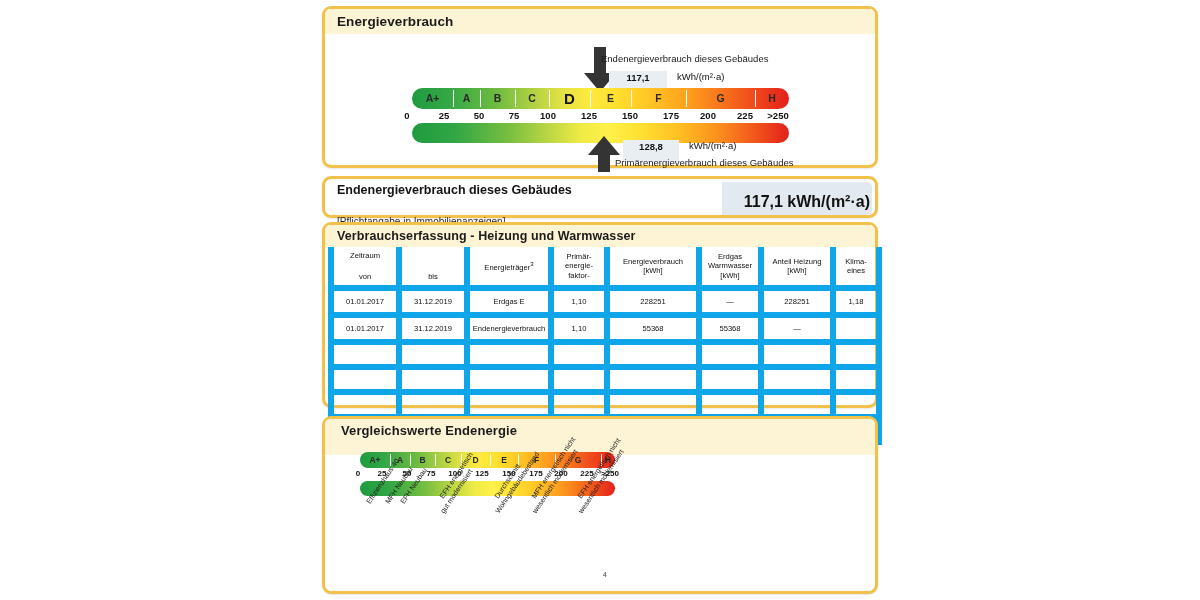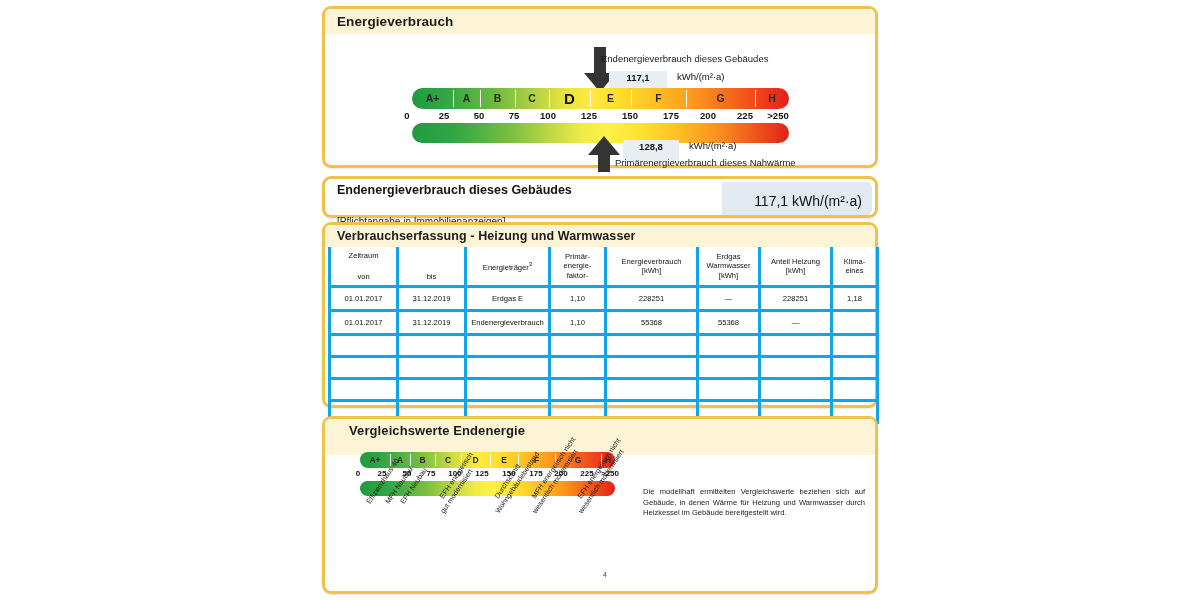--- a/index.html
+++ b/index.html
@@ -92,50 +92,50 @@
     position:absolute;left:12px;top:4px;font-size:12.5px;font-weight:bold;color:#141414;
   }
   #sec-final .sub{
     position:absolute;left:12px;top:37px;font-size:10px;color:#2b2b2b;
   }
   #sec-final .valuebox{
     position:absolute;right:3px;top:3px;width:150px;height:33px;
     background:#e3e9f0;border-radius:0 5px 5px 0;
   }
   #sec-final .valuebox span{
-    position:absolute;right:10px;top:11px;font-size:14px;font-weight:normal;color:#111;
+    position:absolute;right:2px;top:11px;font-size:16px;font-weight:bold;color:#111;
   }
 
   
   #sec-table{left:0;top:222px;width:556px;height:186px;}
   #sec-table .panel-head{
     position:absolute;left:0;top:0;width:100%;height:22px;
     font-size:12.5px;line-height:22px;padding-left:12px;box-sizing:border-box;
   }
   table.tbl{
     position:absolute;left:3px;top:22px;width:548px;
     border-collapse:collapse;table-layout:fixed;
   }
   table.tbl th, table.tbl td{
-    border:3px solid #0ea5e9;
+    border:6px solid #0ea5e9;
     font-size:7.6px;color:#111;text-align:center;vertical-align:middle;
     padding:0;
   }
   table.tbl th{font-weight:normal;height:38px;line-height:9.5px;}
   table.tbl td{height:21px;}
   table.tbl th.nb-top{border-top:none;}
   table.tbl tr.empty td{height:19px;}
   .thsub{display:block;}
   .sup{font-size:6px;vertical-align:super;}
 
   
   #sec-compare{left:0;top:416px;width:556px;height:178px;}
   #sec-compare .panel-head{
     position:absolute;left:0;top:0;width:100%;height:36px;
-    font-size:13px;line-height:24px;padding-left:24px;box-sizing:border-box;
+    font-size:13px;line-height:24px;padding-left:16px;box-sizing:border-box;
   }
   .cmp-text{
     position:absolute;left:318px;top:68px;width:222px;
     font-size:7.6px;line-height:10.6px;color:#1a1a1a;text-align:justify;
   }
   .cmp-text p{margin:0 0 0.5px 0;}
   .diag{
     position:absolute;
     font-size:7.2px;color:#1a1a1a;line-height:8.4px;
     transform:rotate(-56deg);
@@ -198,21 +198,21 @@
     </div>
 
     <div class="band2" style="left:87px;top:114px;width:377px;"></div>
 
     <svg class="arrow-up" style="left:262px;top:127px;" width="34" height="36" viewBox="0 0 34 36">
       <polygon points="17,0 33,19 23,19 23,36 11,36 11,19 1,19" fill="#343434"></polygon>
     </svg>
 
     <div class="valbox" style="left:298px;top:131px;width:56px;text-align:center;">128,8</div>
     <div class="valunit" style="left:364px;top:131px;">kWh/(m²·a)</div>
-    <div class="note" style="left:290px;top:148px;">Primärenergieverbrauch dieses Nahwärme</div>
+    <div class="note" style="left:290px;top:148px;">Primärenergieverbrauch dieses Gebäudes</div>
   </div>
 
   <div class="panel" id="sec-final">
     <div class="valuebox">
       <span>117,1 kWh/(m²·a)</span>
     </div>
     <div class="ttl">Endenergieverbrauch dieses Gebäudes</div>
     <div class="sub">[Pflichtangabe in Immobilienanzeigen]</div>
   </div>
 
@@ -393,17 +393,16 @@
 wesentlich modernisiert</span>
     </div>
     <div class="diag" style="left:238px;top:82px;white-space:pre;">
       <span>EFH energetisch nicht
 wesentlich modernisiert</span>
     </div>
 
     <div class="pagenum">4</div>
 
     <div class="cmp-text">
-      <p>Die modellhaft ermittelten Vergleichswerte beziehen sich auf Gebäude, in denen Wärme für Heizung und Warmwasser durch Heizkessel im Gebäude bereitgestellt wird.</p>
     </div>
   </div>
 
 </div>
 
 </body></html>

